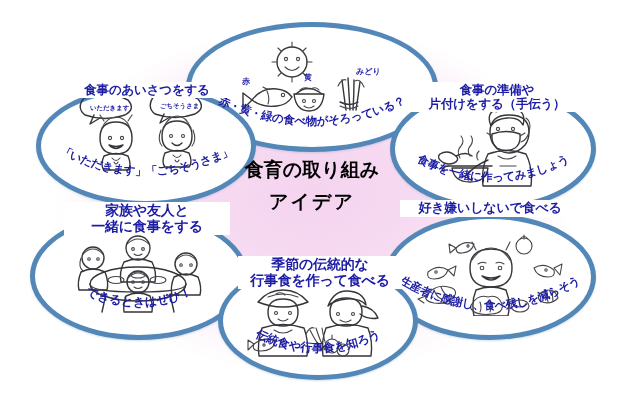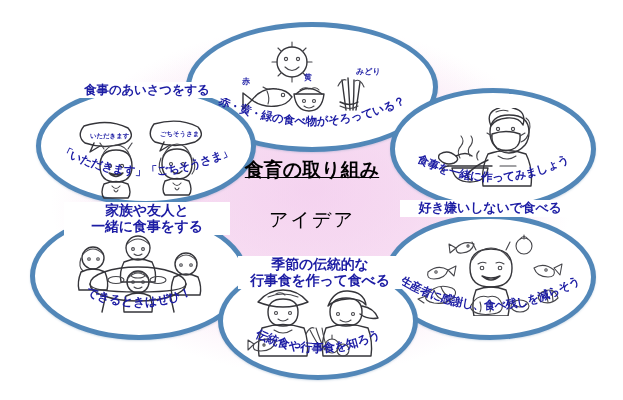--- a/index.html
+++ b/index.html
@@ -82,28 +82,27 @@
     width: 180px;
     text-align: center;
     z-index: 60;
   }
   #center-title .line1 {
     font-size: 19px;
     font-weight: bold;
     color: #000000;
     letter-spacing: 0px;
     line-height: 1.25;
-    text-decoration: underline;
   }
   #center-title .line2 {
     font-size: 19px;
-    font-weight: normal;
+    font-weight: bold;
     color: #000000;
     letter-spacing: 2px;
-    margin-top: 26px;
+    margin-top: 8px;
     line-height: 1.25;
   }
 
   
   .art {
     position: absolute;
     z-index: 30;
     pointer-events: none;
   }
   .art svg { display: block; }
@@ -204,21 +203,21 @@
         <path id="arcBreakfast" d="M 14 22 Q 126 84 238 22"></path>
       </defs>
       <text font-size="11.5" letter-spacing="-0.2">
         <textPath href="#arcBreakfast" startOffset="50%" text-anchor="middle">赤・黄・緑の食べ物がそろっている？</textPath>
       </text>
     </svg>
   </div>
 
   <div class="bubble shadow-soft" style="left:36px; top:86px; width:220px; height:120px;"></div>
 
-  <div class="art" style="left:68px; top:118px;">
+  <div class="art" style="left:68px; top:90px;">
     <svg width="160" height="82" viewBox="0 0 160 82">
 
       <g>
         <path class="ink" d="M16 8 q24 -8 44 2 q8 9 -3 15 q-20 7 -40 0 q-9 -7 -1 -17 z"></path>
         <path class="ink" d="M26 25 l-4 9 l10 -6"></path>
       </g>
       <text class="bub-label" x="22" y="20" font-size="6.4">いただきます</text>
 
       <g>
         <path class="ink" d="M86 6 q25 -7 44 3 q8 9 -3 15 q-20 7 -40 0 q-9 -7 -1 -18 z"></path>
@@ -302,20 +301,22 @@
       </g>
 
       <g class="ink-thin">
         <path d="M22 50 q-4 -7 1 -12 q4 -5 0 -10"></path>
         <path d="M32 48 q-4 -6 1 -11 q3 -5 0 -9"></path>
         <path d="M40 52 q-3 -5 1 -9"></path>
       </g>
     </svg>
   </div>
 
+  <div class="headline" style="left:404px; top:82px; width:186px; font-size:12.5px; text-align:center;">食事の準備や
+片付けをする（手伝う）</div>
 
   <div class="arcwrap" style="left:390px; top:132px;">
     <svg width="206" height="78" viewBox="0 0 206 78">
       <defs>
         <path id="arcPrepare" d="M 10 20 Q 103 78 196 20"></path>
       </defs>
       <text font-size="11.5" letter-spacing="-0.3">
         <textPath href="#arcPrepare" startOffset="50%" text-anchor="middle">食事を一緒に作ってみましょう</textPath>
       </text>
     </svg>

